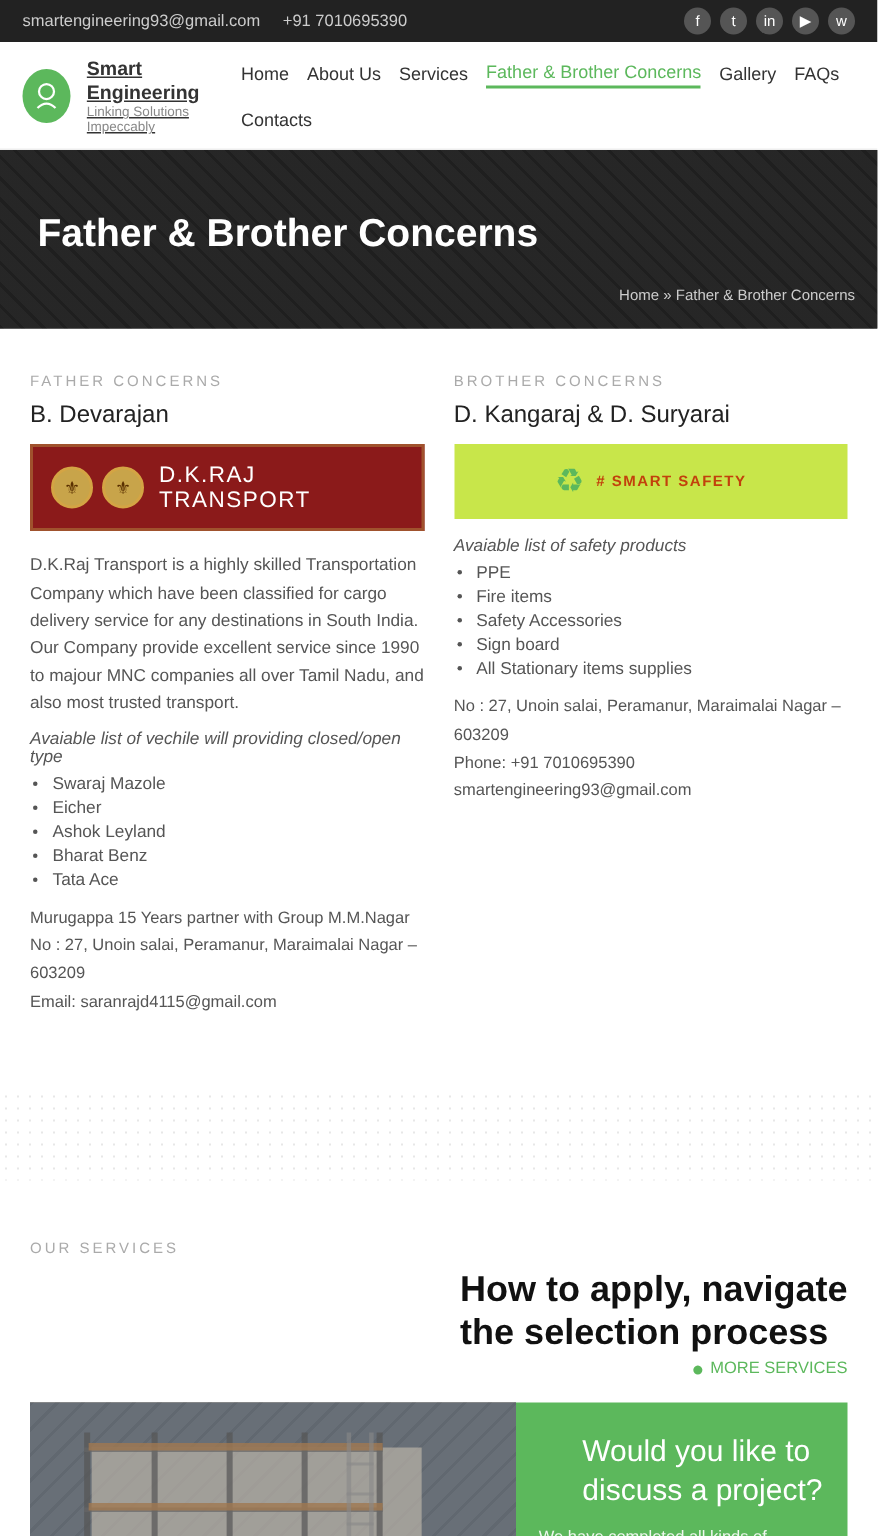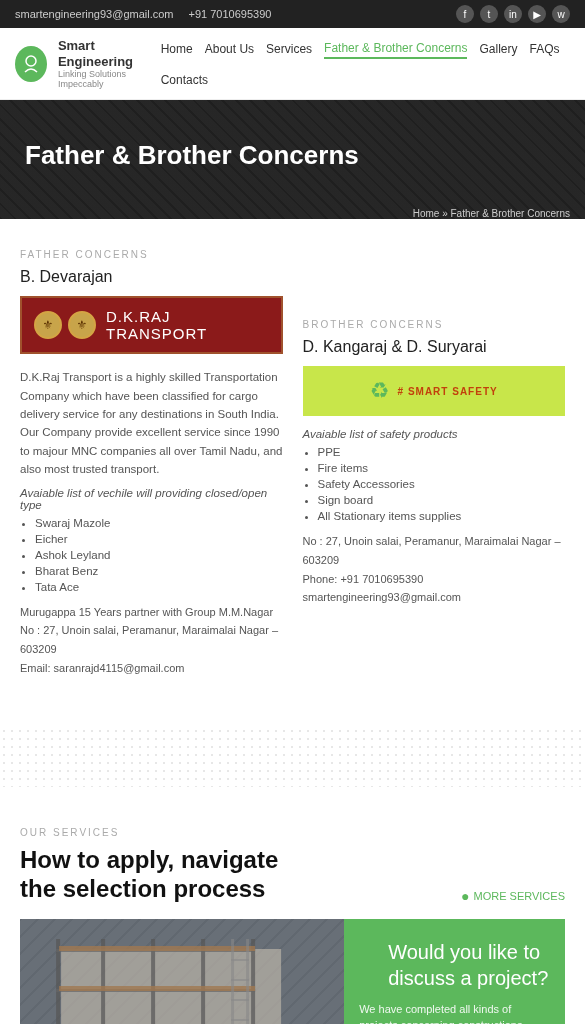--- a/index.html
+++ b/index.html
@@ -25,21 +25,21 @@
 
     
     .header {
       background: #fff;
       padding: 10px 15px;
       display: flex;
       align-items: center;
       justify-content: space-between;
       border-bottom: 1px solid #eee;
     }
-    .logo { display: flex; align-items: center; gap: 11px; }
+    .logo { display: flex; align-items: center; gap: 11px; text-decoration: underline; }
     .logo-icon {
       width: 36px; height: 36px; background: #5cb85c; border-radius: 50%;
       display: flex; align-items: center; justify-content: center;
       color: #fff; font-size: 14px; font-weight: bold;
     }
     .logo-text { font-size: 13px; font-weight: bold; color: #333; line-height: 1.2; }
     .logo-sub { font-size: 9px; color: #888; }
 
     nav { display: flex; gap: 12px; align-items: center; flex-wrap: wrap; }
     nav a {
@@ -56,26 +56,26 @@
           #444 0px, #444 2px,
           #555 2px, #555 10px
         );
       background-color: #555;
       padding: 40px 25px;
       color: #fff;
       position: relative;
       min-height: 100px;
     }
     .hero h1 { font-size: 26px; font-weight: bold; margin-bottom: 8px; }
-    .hero-breadcrumb { position: absolute; bottom: 0; right: 15px; font-size: 10px; color: #ccc; }
+    .hero-breadcrumb { position: absolute; bottom: 16px; right: 15px; font-size: 10px; color: #ccc; }
 
     
     .main-content { padding: 30px 20px; background: #fff; }
 
-    .two-col { display: flex; gap: 20px; align-items: center; }
+    .two-col { display: flex; gap: 20px; }
     .col { flex: 1; }
 
     .section-label {
       font-size: 10px; letter-spacing: 2px; color: #aaa;
       text-transform: uppercase; margin-bottom: 8px;
     }
     .person-name { font-size: 16px; font-weight: normal; color: #222; margin-bottom: 10px; }
 
     
     .dk-raj-box {
@@ -136,21 +136,21 @@
 
     
     .services-section { padding: 20px 20px 0; }
     .services-label { font-size: 10px; letter-spacing: 2px; color: #aaa; text-transform: uppercase; margin-bottom: 8px; }
     .services-heading { font-size: 24px; font-weight: bold; color: #111; line-height: 1.2; max-width: 260px; }
     .more-services-link {
       font-size: 11px; color: #5cb85c; text-decoration: none;
       display: flex; align-items: center; gap: 4px;
     }
 
-    .services-header { display: flex; justify-content: space-between; align-items: flex-end; margin-bottom: 15px; }
+    .services-header { display: flex; justify-content: space-between; align-items: flex-end; margin-bottom: 15px; flex-direction: column; }
 
     
     .bottom-promo { display: flex; position: relative; min-height: 200px; }
     .construction-img {
       width: 62%;
       background: linear-gradient(rgba(0,0,0,0.3), rgba(0,0,0,0.3)),
         repeating-linear-gradient(135deg, #666 0, #666 2px, #777 2px, #777 12px);
       background-color: #888;
       min-height: 200px;
       position: relative;

